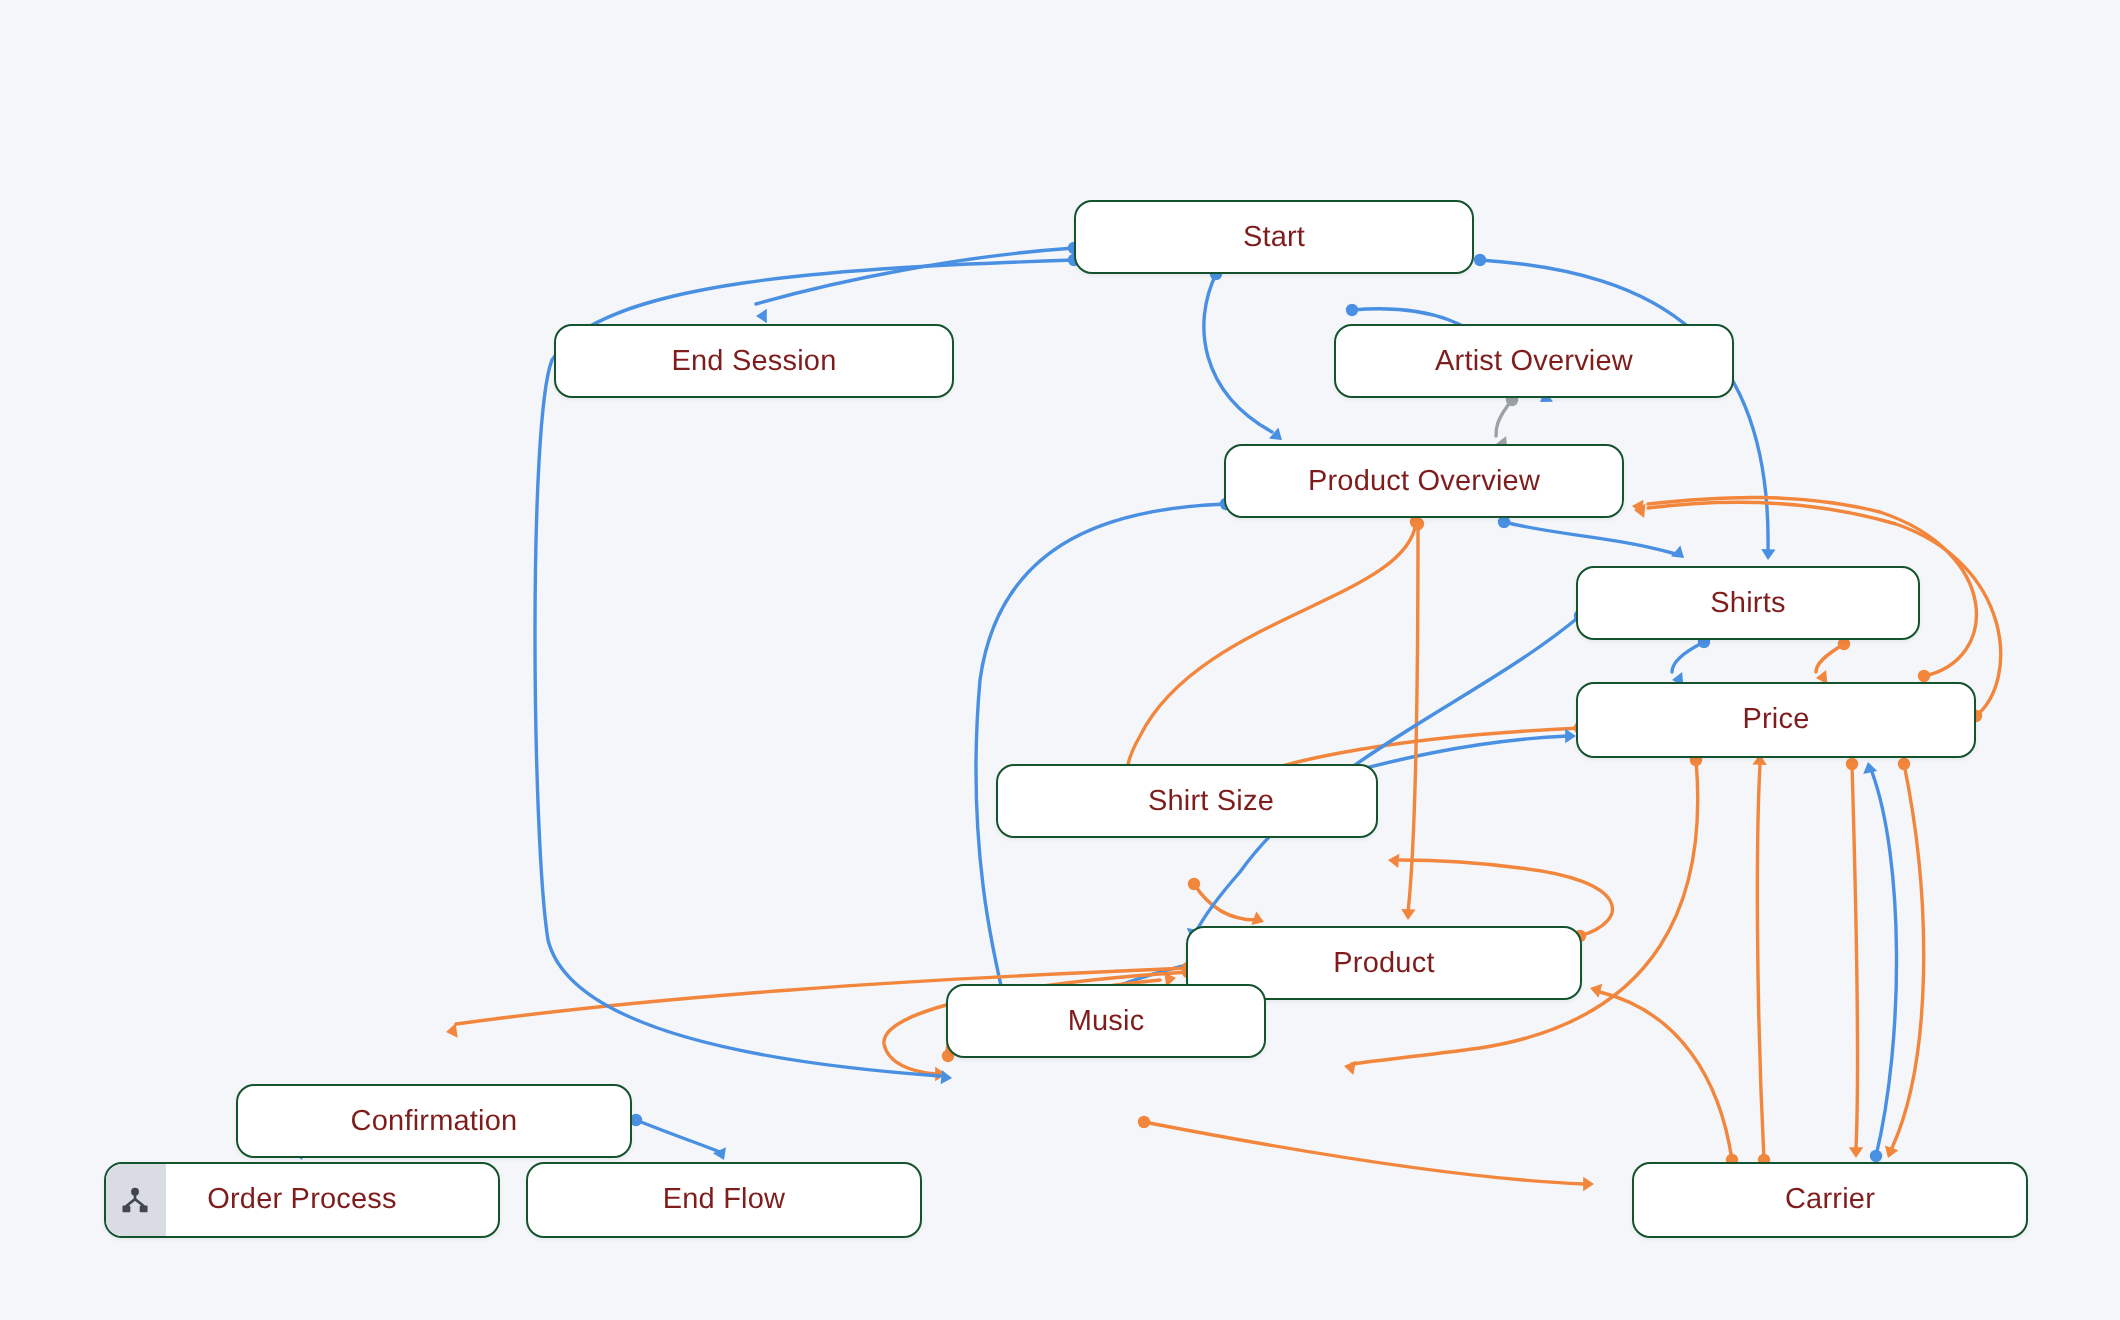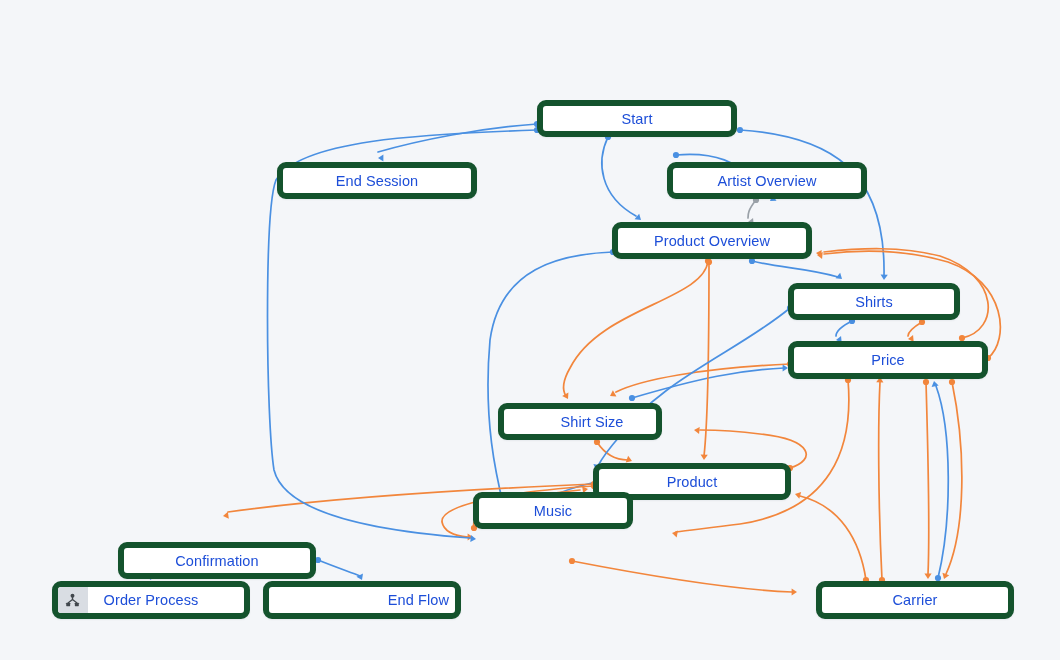--- a/index.html
+++ b/index.html
@@ -21,26 +21,26 @@
     left: 0;
     top: 0;
     width: 1060px;
     height: 660px;
     pointer-events: none;
   }
   .node {
     position: absolute;
     box-sizing: border-box;
     background: #ffffff;
-    border: 6px solid #14532d;
+    border: 1px solid #14532d;
     border-radius: 9px;
     display: flex;
     align-items: center;
     justify-content: center;
-    color: #1d4ed8;
+    color: #7f1d1d;
     font-size: 14.5px;
     letter-spacing: .1px;
     box-shadow: 0 1px 2px rgba(20,30,50,0.06);
     overflow: hidden;
   }
   .node .label {
     padding: 0 6px;
     white-space: nowrap;
   }
   .node.has-badge {
@@ -238,21 +238,21 @@
       </div>
       <div class="node" style="left: 612px; top: 222px; width: 200px; height: 37px;">
         <span class="label">Product Overview</span>
       </div>
       <div class="node" style="left: 788px; top: 283px; width: 172px; height: 37px;">
         <span class="label">Shirts</span>
       </div>
       <div class="node" style="left: 788px; top: 341px; width: 200px; height: 38px;">
         <span class="label">Price</span>
       </div>
-      <div class="node" style="left: 498px; top: 403px; width: 164px; height: 37px; padding-left: 24px;">
+      <div class="node" style="left: 498px; top: 382px; width: 191px; height: 37px; padding-left: 24px;">
         <span class="label">Shirt Size</span>
       </div>
       <div class="node" style="left: 593px; top: 463px; width: 198px; height: 37px;">
         <span class="label">Product</span>
       </div>
       <div class="node" style="left: 118px; top: 542px; width: 198px; height: 37px;">
         <span class="label">Confirmation</span>
       </div>
       <div class="node" style="left: 473px; top: 492px; width: 160px; height: 37px;">
         <span class="label">Music</span>
@@ -261,20 +261,20 @@
         <div class="node-badge">
           <svg width="15" height="15" viewBox="0 0 16 16">
             <path d="M8 4 L8 7 M8 7 L3.5 10.5 M8 7 L12.5 10.5" stroke="#41474d" stroke-width="1.4" fill="none" stroke-linecap="round"></path>
             <circle cx="8" cy="3" r="2.1" fill="#41474d"></circle>
             <rect x="1.3" y="10.4" width="4.2" height="3.6" rx="0.5" fill="#41474d"></rect>
             <rect x="10.5" y="10.4" width="4.2" height="3.6" rx="0.5" fill="#41474d"></rect>
           </svg>
         </div>
         <span class="label">Order Process</span>
       </div>
-      <div class="node" style="left: 263px; top: 581px; width: 198px; height: 38px; justify-content: flex-end;">
+      <div class="node" style="left: 263px; top: 581px; width: 198px; height: 38px;">
         <span class="label">End Flow</span>
       </div>
       <div class="node" style="left: 797px; top: 581px; width: 198px; height: 38px; margin-left: 19px;">
         <span class="label">Carrier</span>
       </div>
     </div>
 </div>
 
 </body></html>

